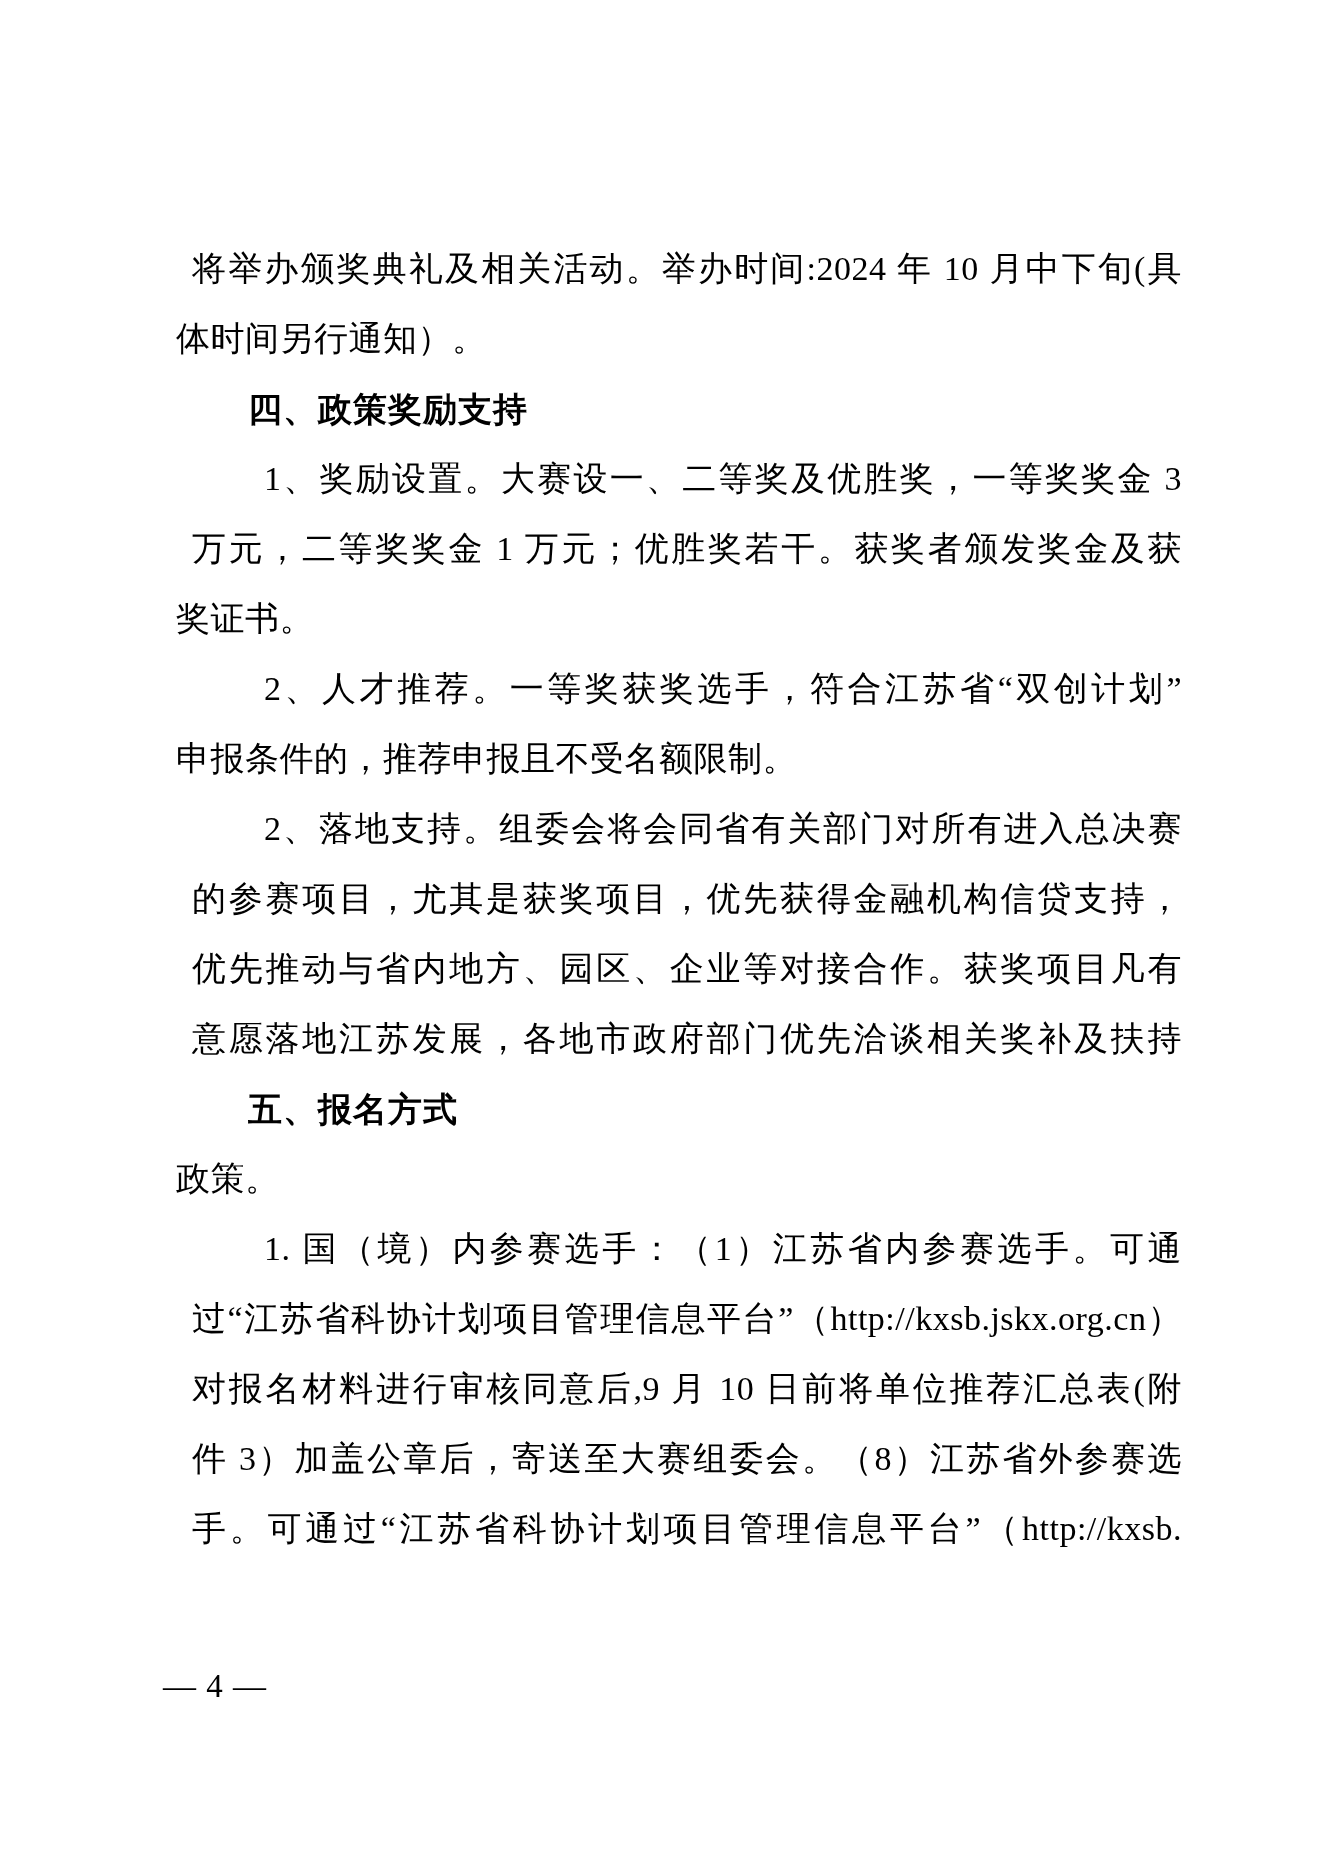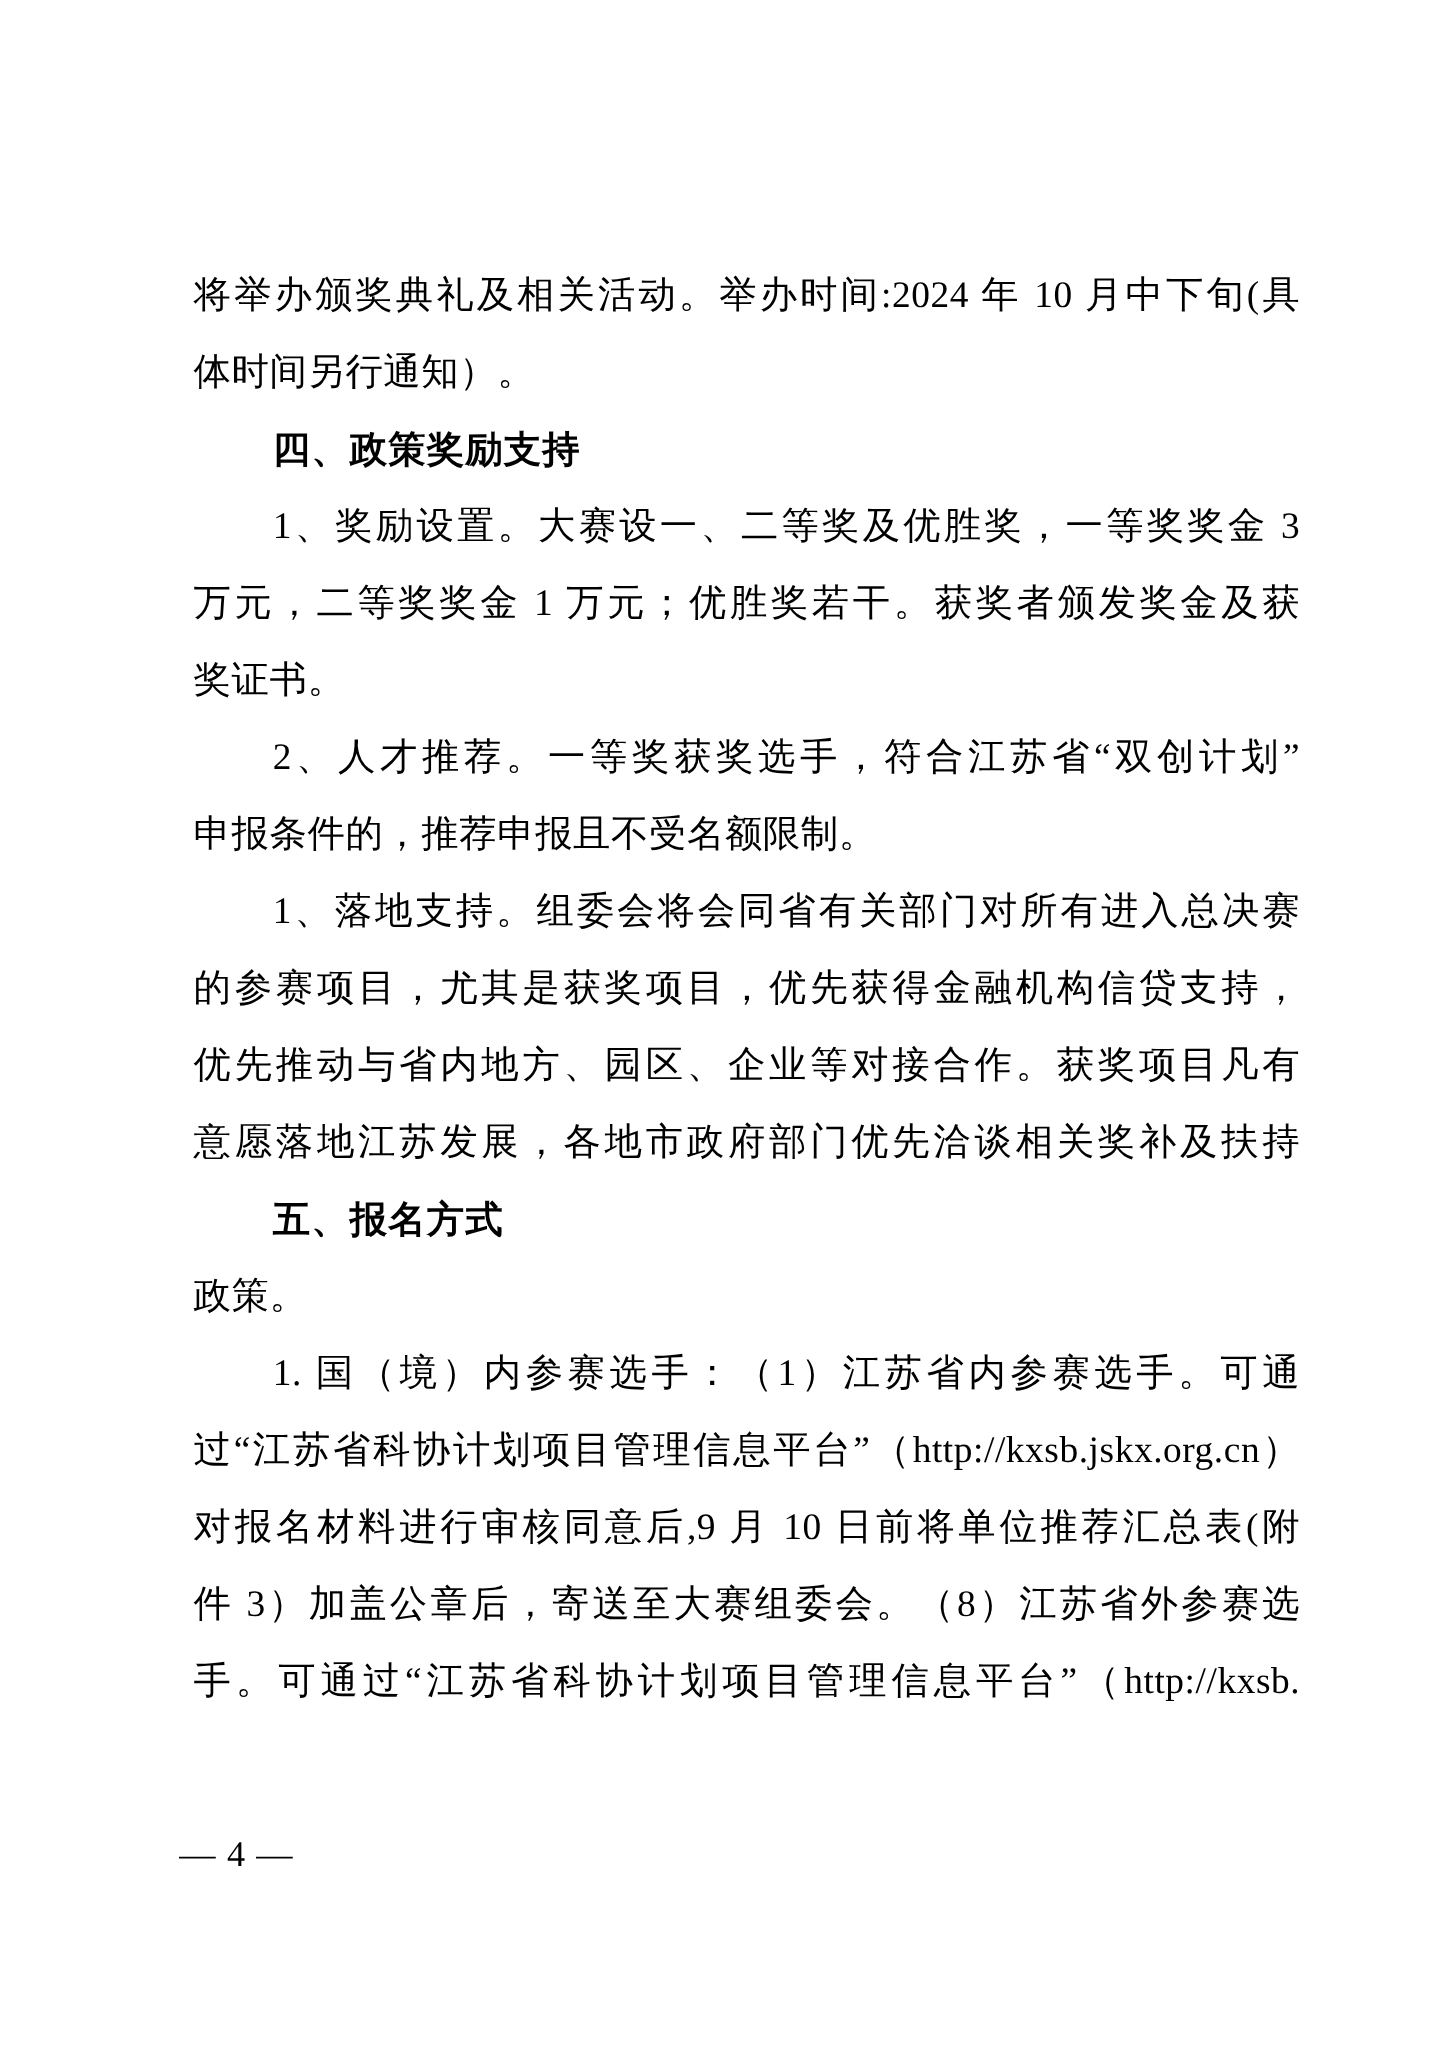--- a/index.html
+++ b/index.html
@@ -26,20 +26,21 @@
     font-size: 34px;
     line-height: 70px;
     height: 70px;
     text-align: left;
     letter-spacing: 0.5px;
   }
   .line.fill {
     text-align: justify;
     text-align-last: justify;
     text-justify: inter-ideograph;
+    margin-left: 16px;
   }
   .line.indent {
     text-indent: 72px;
   }
   .line.heading {
     font-weight: bold;
     font-family: "Liberation Sans", "DejaVu Sans", sans-serif;
     letter-spacing: 1px;
   }
   .page-number {
@@ -58,21 +59,21 @@
 <div class="page">
   <div class="text-block" id="text-block">
       <div class="line fill">将举办颁奖典礼及相关活动。举办时间:2024 年 10 月中下旬(具</div>
       <div class="line">体时间另行通知）。</div>
       <div class="line heading indent">四、政策奖励支持</div>
       <div class="line indent fill">1、奖励设置。大赛设一、二等奖及优胜奖，一等奖奖金 3</div>
       <div class="line fill">万元，二等奖奖金 1 万元；优胜奖若干。获奖者颁发奖金及获</div>
       <div class="line">奖证书。</div>
       <div class="line indent fill">2、人才推荐。一等奖获奖选手，符合江苏省“双创计划”</div>
       <div class="line">申报条件的，推荐申报且不受名额限制。</div>
-      <div class="line indent fill">1、落地支持。组委会将会同省有关部门对所有进入总决赛</div>
+      <div class="line indent fill">2、落地支持。组委会将会同省有关部门对所有进入总决赛</div>
       <div class="line fill">的参赛项目，尤其是获奖项目，优先获得金融机构信贷支持，</div>
       <div class="line fill">优先推动与省内地方、园区、企业等对接合作。获奖项目凡有</div>
       <div class="line fill">意愿落地江苏发展，各地市政府部门优先洽谈相关奖补及扶持</div>
       <div class="line heading indent">五、报名方式</div>
       <div class="line">政策。</div>
       <div class="line indent fill">1. 国（境）内参赛选手：（1）江苏省内参赛选手。可通</div>
       <div class="line fill">过“江苏省科协计划项目管理信息平台”（http://kxsb.jskx.org.cn）</div>
       <div class="line fill">对报名材料进行审核同意后,9 月 10 日前将单位推荐汇总表(附</div>
       <div class="line fill">件 3）加盖公章后，寄送至大赛组委会。（8）江苏省外参赛选</div>
       <div class="line fill">手。可通过“江苏省科协计划项目管理信息平台”（http://kxsb.</div>

